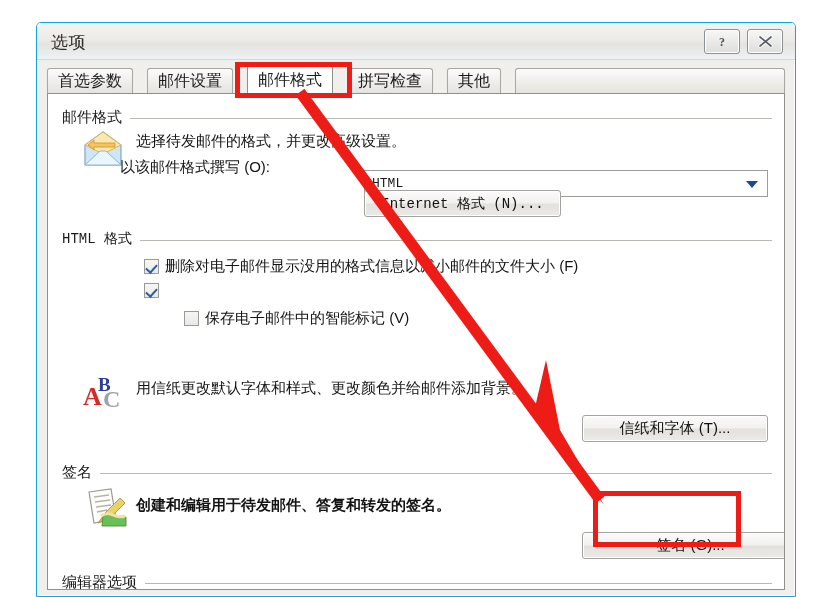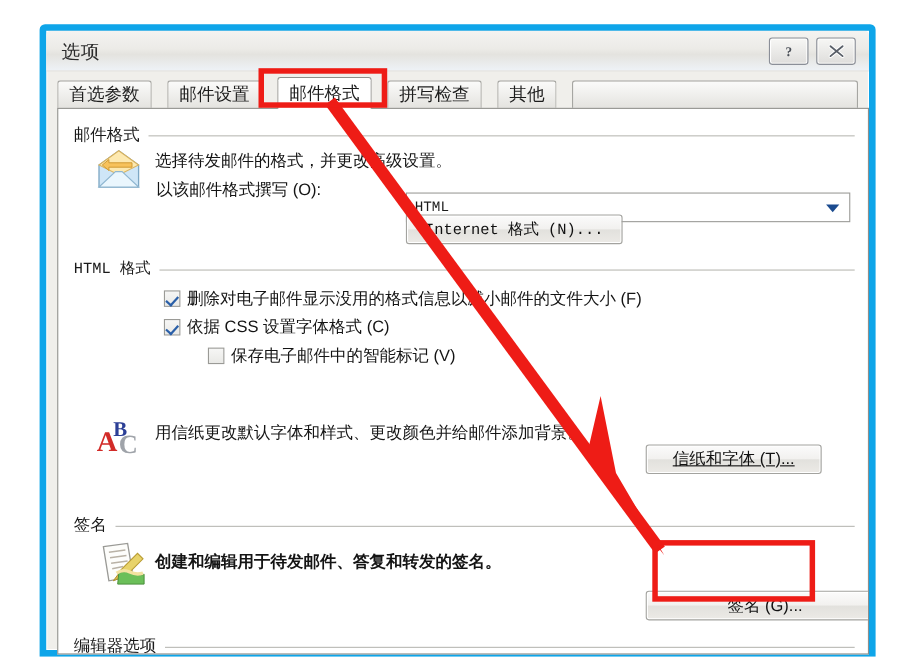--- a/index.html
+++ b/index.html
@@ -10,21 +10,21 @@
     overflow: hidden;
   }
   #root { position: relative; width: 815px; height: 597px; background:#ffffff; }
 
   
   .dialog {
     position: absolute;
     left: 36px; top: 22px;
     width: 760px; height: 575px;
     background: #f0efeb;
-    border: 6px solid #0ea5e9;
+    border: 1px solid #0ea5e9;
     border-radius: 5px 5px 0 0;
     box-shadow: 0 0 0 1px #ffffff inset;
     box-sizing: border-box;
   }
   .titlebar {
     position: relative;
     height: 36px;
     background: linear-gradient(to bottom, #f4f3f1 0%, #ecebe7 45%, #e4e3df 60%, #eef2f6 100%);
     border-radius: 4px 4px 0 0;
     border-bottom: 1px solid #d7d7d3;
@@ -229,21 +229,21 @@
         <svg width="42" height="40" viewBox="0 0 42 40">
           <path d="M3 36 L3 16 L21 3 L39 16 L39 36 Z" fill="#cfe6f7" stroke="#7da7c4" stroke-width="1.2"></path>
           <path d="M3 16 L21 3 L39 16 L21 25 Z" fill="#fde9b0" stroke="#d8b25e" stroke-width="1"></path>
           <path d="M3 36 L18 22 L24 22 L39 36 Z" fill="#eaf6fd" stroke="#8fb6d0" stroke-width="1"></path>
           <path d="M33 14 L12 14 L12 11 L6 16 L12 21 L12 18 L33 18 Z" fill="#f7c25b" stroke="#cf9a34" stroke-width="0.9"></path>
         </svg>
       </div>
 
       <div class="row-text" style="position:absolute; left:88px; top:38px;">选择待发邮件的格式，并更改高级设置。</div>
 
-      <div class="row-text" style="position:absolute; left:89px; top:64px;">以该邮件格式撰写 (O):</div>
+      <div class="row-text" style="position:absolute; left:72px; top:64px;">以该邮件格式撰写 (O):</div>
 
       <div class="combo" style="left:316px; top:76px; width:404px;">
         <span>HTML</span>
         <span class="arrow"></span>
       </div>
 
       <div class="btn mono" style="left:316px; top:96px; width:197px;">Internet 格式 (N)...</div>
 
 
       <div class="group" style="top:136px;">
@@ -252,39 +252,38 @@
           <div class="group-rule"></div>
         </div>
       </div>
 
       <div class="cbrow" style="left:96px; top:163px;">
         <span class="cbox checked"></span>
         <span class="cblabel">删除对电子邮件显示没用的格式信息以减小邮件的文件大小 (F)</span>
       </div>
       <div class="cbrow" style="left:96px; top:189px;">
         <span class="cbox checked"></span>
-        <span class="cblabel">依据 CSS 设置字体格式 (C)</span>
       </div>
       <div class="cbrow" style="left:96px; top:215px;padding-left:40px;">
         <span class="cbox"></span>
         <span class="cblabel">保存电子邮件中的智能标记 (V)</span>
       </div>
 
 
       <div class="icon" style="left:34px; top:275px;">
         <svg width="44" height="42" viewBox="0 0 44 42">
           <text x="1" y="36" font-size="26" font-family="Liberation Serif, serif" font-weight="bold" fill="#d22b28">A</text>
           <text x="16" y="22" font-size="19" font-family="Liberation Serif, serif" font-weight="bold" fill="#2c3f96">B</text>
           <text x="21" y="38" font-size="24" font-family="Liberation Serif, serif" font-weight="bold" fill="#9fa3a9">C</text>
         </svg>
       </div>
 
       <div class="row-text" style="position:absolute; left:88px; top:285px;">用信纸更改默认字体和样式、更改颜色并给邮件添加背景。</div>
 
-      <div class="btn" style="left:534px; top:305px; width:160px;text-decoration:underline;">信纸和字体 (T)...</div>
+      <div class="btn" style="left:534px; top:321px; width:186px;">信纸和字体 (T)...</div>
 
       <div class="group" style="top:369px;">
         <div class="group-head">
           <div class="group-title">签名</div>
           <div class="group-rule"></div>
         </div>
       </div>
 
       <div class="icon" style="left:32px; top:392px;">
         <svg width="48" height="46" viewBox="0 0 48 46">

